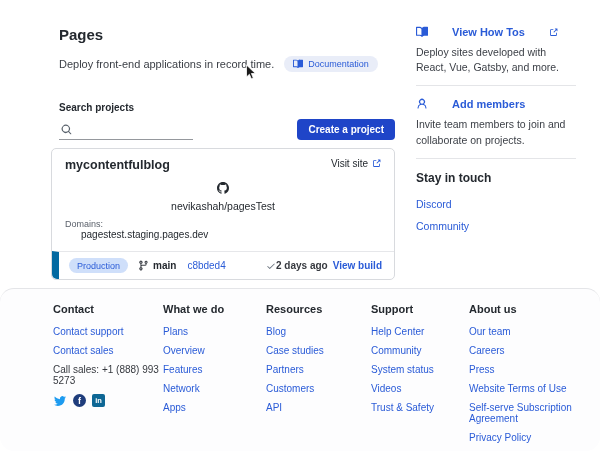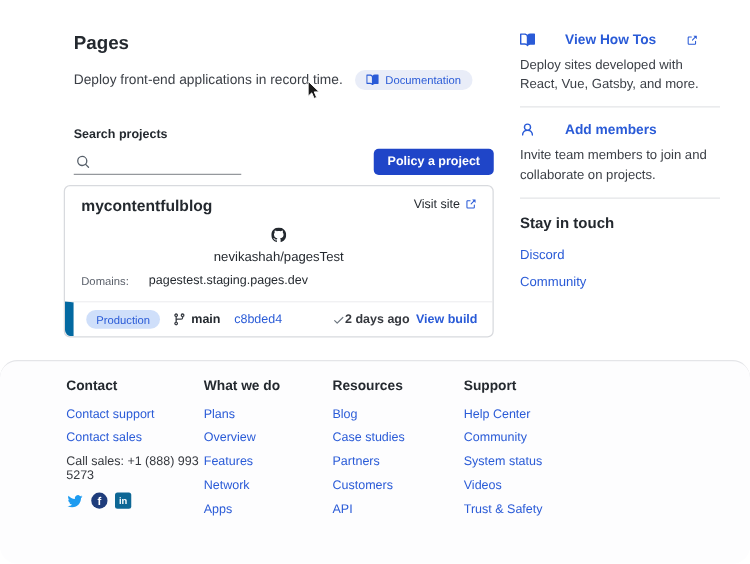--- a/index.html
+++ b/index.html
@@ -29,21 +29,21 @@
     font-weight:bold; border:none; border-radius:4px; padding:5px 11px; cursor:pointer;
     font-family:inherit; }
 
   .card { margin-top:8px; border:1px solid #d8dade; border-radius:5px; background:#fff; }
   .card-main { padding:9px 13px 5px; }
   .card-title-row { display:flex; align-items:flex-start; }
   .card-title { font-size:12.5px; font-weight:bold; }
   .visit-site { margin-left:auto; display:flex; align-items:center; gap:4px;
     font-size:10px; color:#24292f; cursor:pointer; }
   .repo-row { display:flex; align-items:center; gap:6px; margin-top:10px; font-size:10.5px;flex-direction:column; }
-  .domains-row { display:flex; align-items:flex-end; margin-top:7px; padding-bottom:6px; }
+  .domains-row { display:flex; align-items:flex-start; margin-top:7px; padding-bottom:6px;flex-direction:column; }
   .domains-label { font-size:9px; color:#5b616b; }
   .domain-value { font-size:10px; margin-left:16px; }
   .deploy-row { border-top:1px solid #e6e7ea; border-left:7px solid #0369a1;
     padding:6px 12px 6px 10px; display:flex; align-items:center; gap:7px;
     border-radius:0 0 5px 5px; }
   .prod-badge { background:#cfdffa; color:#2a5bd7; font-size:9px; padding:2.5px 8px;
     border-radius:9px; }
   .branch-group { display:flex; align-items:center; gap:4px; margin-left:3px; }
   .branch-name { font-size:10px; font-weight:bold; }
   .commit-link { font-size:10px; color:#2a5bd7; cursor:pointer; margin-left:4px; }
@@ -102,21 +102,21 @@
 
       <div class="search-row">
         <div class="search-box">
           <span>
             <svg width="11" height="11" viewBox="0 0 16 16" fill="#57606a">
                 <path d="M10.68 11.74a6 6 0 01-7.922-8.982 6 6 0 018.982 7.922l3.04 3.04a.749.749 0 01-.326 1.275.749.749 0 01-.734-.215l-3.04-3.04zM11.5 7a4.499 4.499 0 10-8.997 0A4.499 4.499 0 0011.5 7z"></path>
               </svg>
           </span>
           <input class="search-input" type="text" aria-label="Search projects" style="">
         </div>
-        <button class="create-btn">Policy a project</button>
+        <button class="create-btn">Create a project</button>
       </div>
 
       <div class="card">
         <div class="card-main">
           <div class="card-title-row">
             <span class="card-title">mycontentfulblog</span>
             <span class="visit-site">
               <span>Visit site</span>
               <span>
                 <svg width="9" height="9" viewBox="0 0 16 16" fill="#2a5bd7">
@@ -239,20 +239,29 @@
 
     <div class="fcol">
       <h4>Support</h4>
       <span class="flink">Help Center</span>
       <span class="flink">Community</span>
       <span class="flink">System status</span>
       <span class="flink">Videos</span>
       <span class="flink">Trust &amp; Safety</span>
     </div>
 
+    <div class="fcol">
+      <h4>About us</h4>
+      <span class="flink">Our team</span>
+      <span class="flink">Careers</span>
+      <span class="flink">Press</span>
+      <span class="flink">Website Terms of Use</span>
+      <span class="flink">Self-serve Subscription Agreement</span>
+      <span class="flink">Privacy Policy</span>
+    </div>
   </div>
 
   <div class="cursor">
     <svg width="12" height="17" viewBox="0 0 12 17">
       <path d="M1.5 1 L1.5 13 L4.4 10.3 L6.3 14.8 L8.3 13.9 L6.4 9.5 L10.4 9.5 Z" fill="#1a1a1a" stroke="#ffffff" stroke-width="0.8"></path>
     </svg>
   </div>
 
 </div>
 

